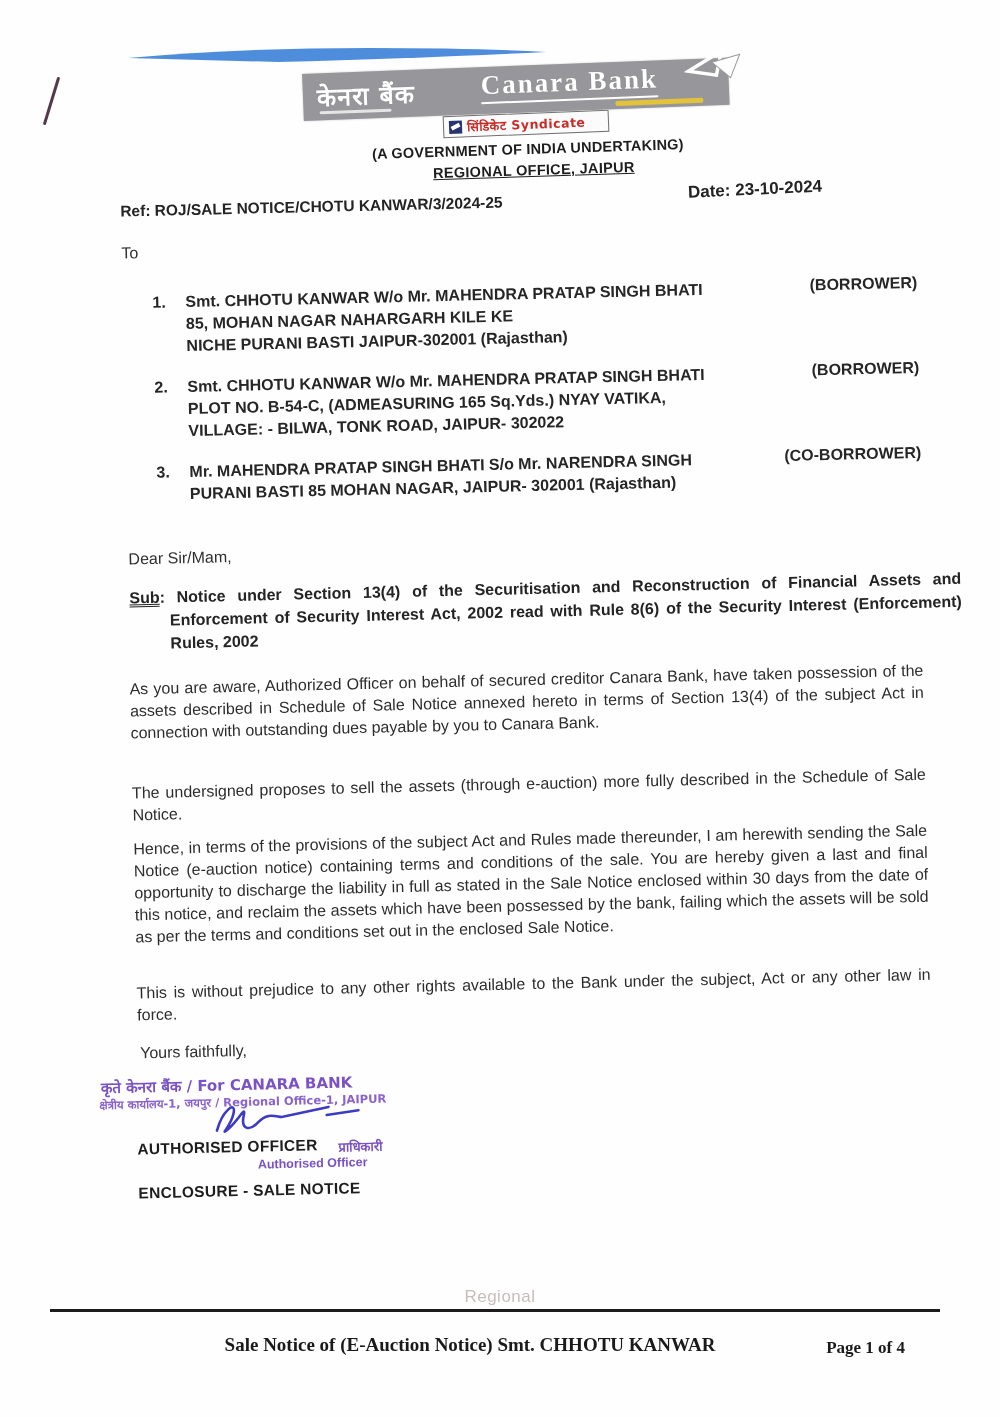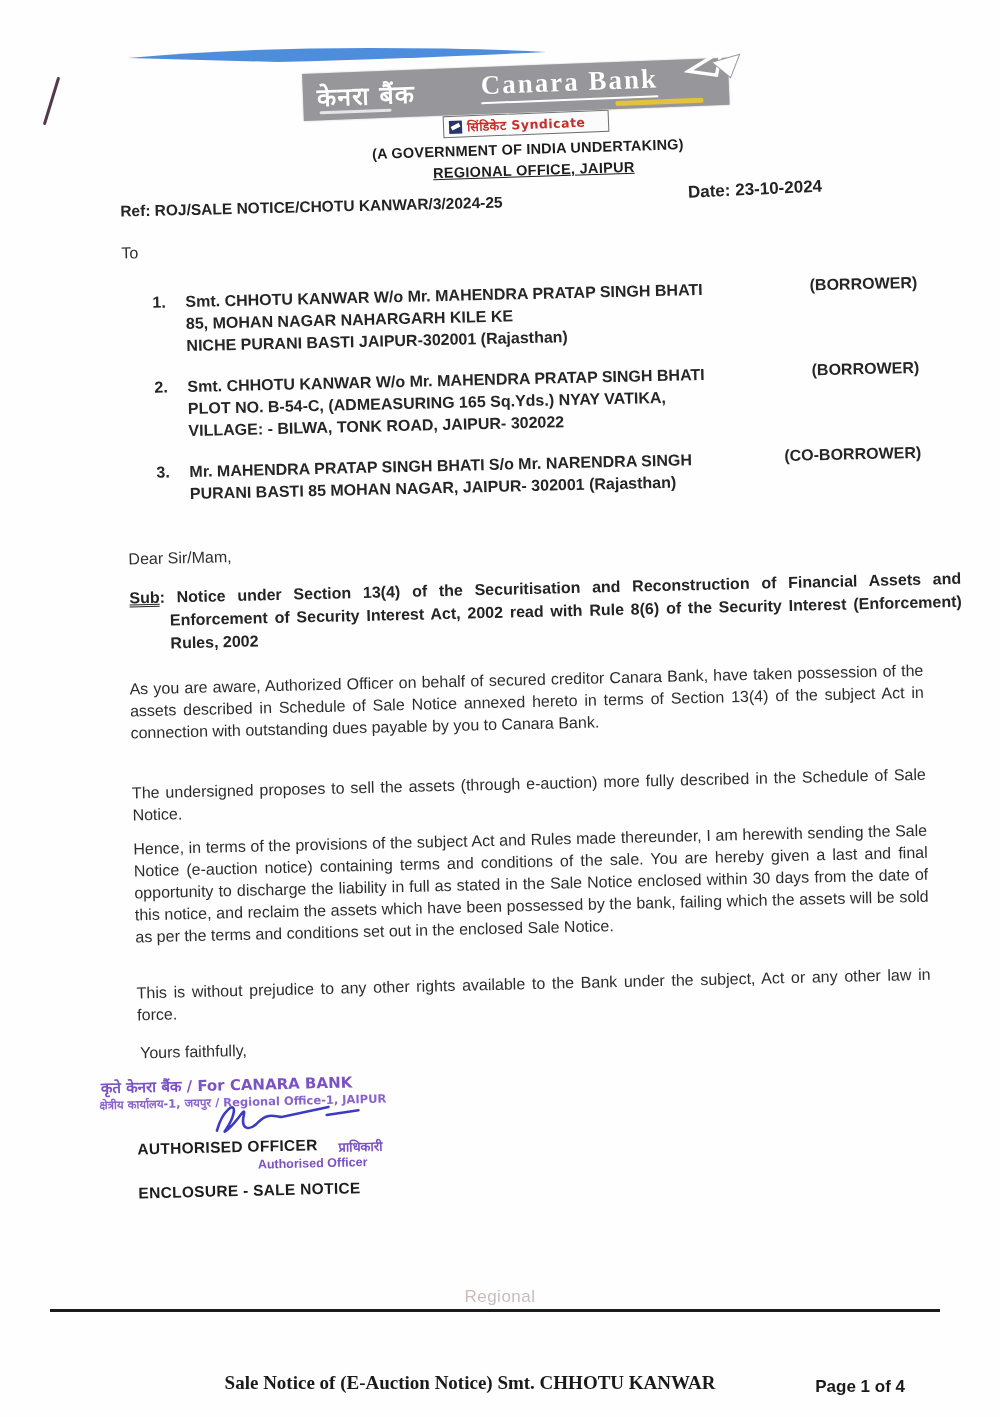--- a/index.html
+++ b/index.html
@@ -73,24 +73,24 @@
   .stamp-officer-hindi{position:absolute;left:316px;top:1144px;font-size:13px;font-weight:bold;
     color:#7a52c4;font-family:"DejaVu Sans",sans-serif;}
   .stamp-officer-english{position:absolute;left:235px;top:1162px;font-size:12.5px;font-weight:bold;
     color:#7a52c4;}
   .enclosure{position:absolute;left:115px;top:1186px;font-size:15.5px;font-weight:800;
     color:#1d1d1d;letter-spacing:.3px;}
   
   .internal{position:absolute;left:0;right:0;top:1287px;text-align:center;font-size:17px;
     color:#c9bcbc;letter-spacing:.5px;}
   .footer-rule{position:absolute;left:50px;top:1309px;width:890px;height:2.5px;background:#1c1c1c;}
-  .doc-title{position:absolute;left:0;right:60px;top:1372px;text-align:center;font-size:19px;
+  .doc-title{position:absolute;left:0;right:60px;top:1334px;text-align:center;font-size:19px;
     font-weight:bold;font-family:"Liberation Serif",serif;color:#1a1a1a;}
   .page-label{position:absolute;right:95px;top:1338px;font-size:17px;font-weight:bold;
-    font-family:Liberation Sans, sans-serif;color:#1a1a1a;margin-top:39px;}
+    font-family:Liberation Serif, serif;color:#1a1a1a;}
 </style>
 </head>
 <body>
 
 <div class="page">
 
   <div class="pen-mark"></div>
   <svg class="ink-streak" width="440" height="24" viewBox="0 0 440 24">
     <path d="M0,14 Q110,4 240,4 Q350,4 418,8 Q300,14 150,18 Z" fill="#3f83d9" opacity="0.92"></path>
   </svg>

